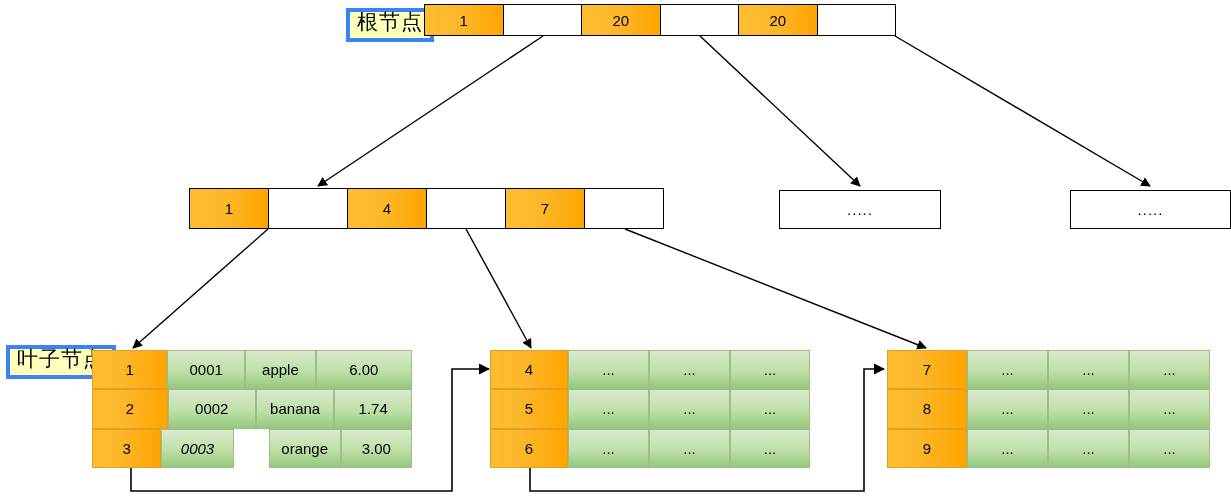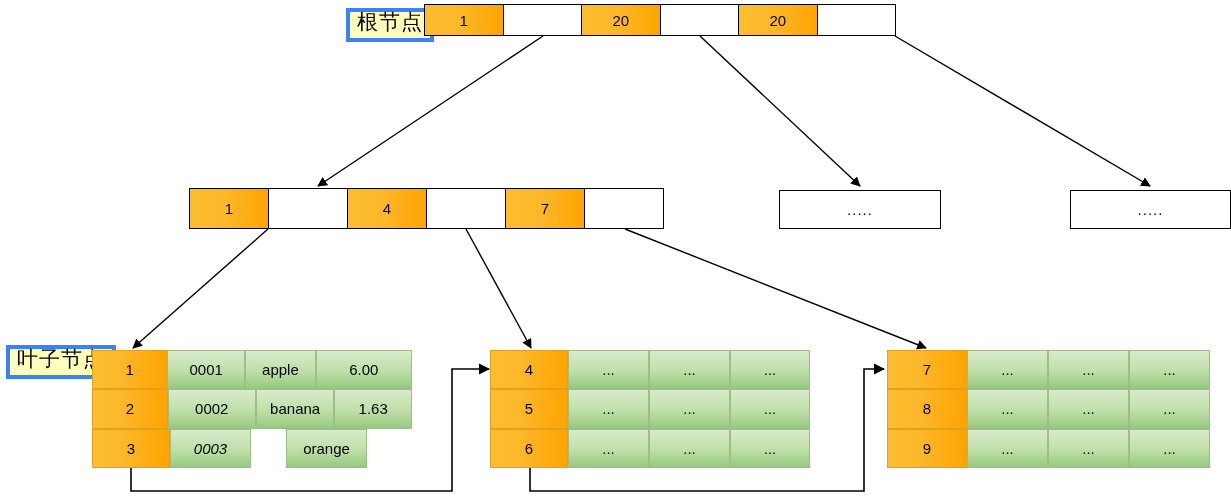--- a/index.html
+++ b/index.html
@@ -165,26 +165,27 @@
     <div class="leafrow">
       <div class="leafcell key" style="width:78px;">1</div>
       <div class="leafcell val" style="width:81px;">0001</div>
       <div class="leafcell val" style="width:73px;">apple</div>
       <div class="leafcell val" style="width:100px;">6.00</div>
     </div>
     <div class="leafrow">
       <div class="leafcell key" style="width:78px;">2</div>
       <div class="leafcell val" style="width:91px;">0002</div>
       <div class="leafcell val" style="width:81px;">banana</div>
-      <div class="leafcell val" style="width:80px;">1.63</div>
+      <div class="leafcell val" style="width:80px;">1.74</div>
     </div>
     <div class="leafrow">
       <div class="leafcell key" style="width:78px;">3</div>
       <div class="leafcell val" style="width:81px;font-style:italic;">0003</div>
       <div class="leafcell val" style="width:81px;margin-left:35px;">orange</div>
+      <div class="leafcell val" style="width:80px;">3.00</div>
     </div>
   </div>
 
   <div class="leaf" style="left:490px; top:350px; width:320px; height:118px;">
     <div class="leafrow">
       <div class="leafcell key" style="width:78px;">4</div>
       <div class="leafcell val" style="width:81px;">...</div>
       <div class="leafcell val" style="width:81px;">...</div>
       <div class="leafcell val" style="width:80px;">...</div>
     </div>

